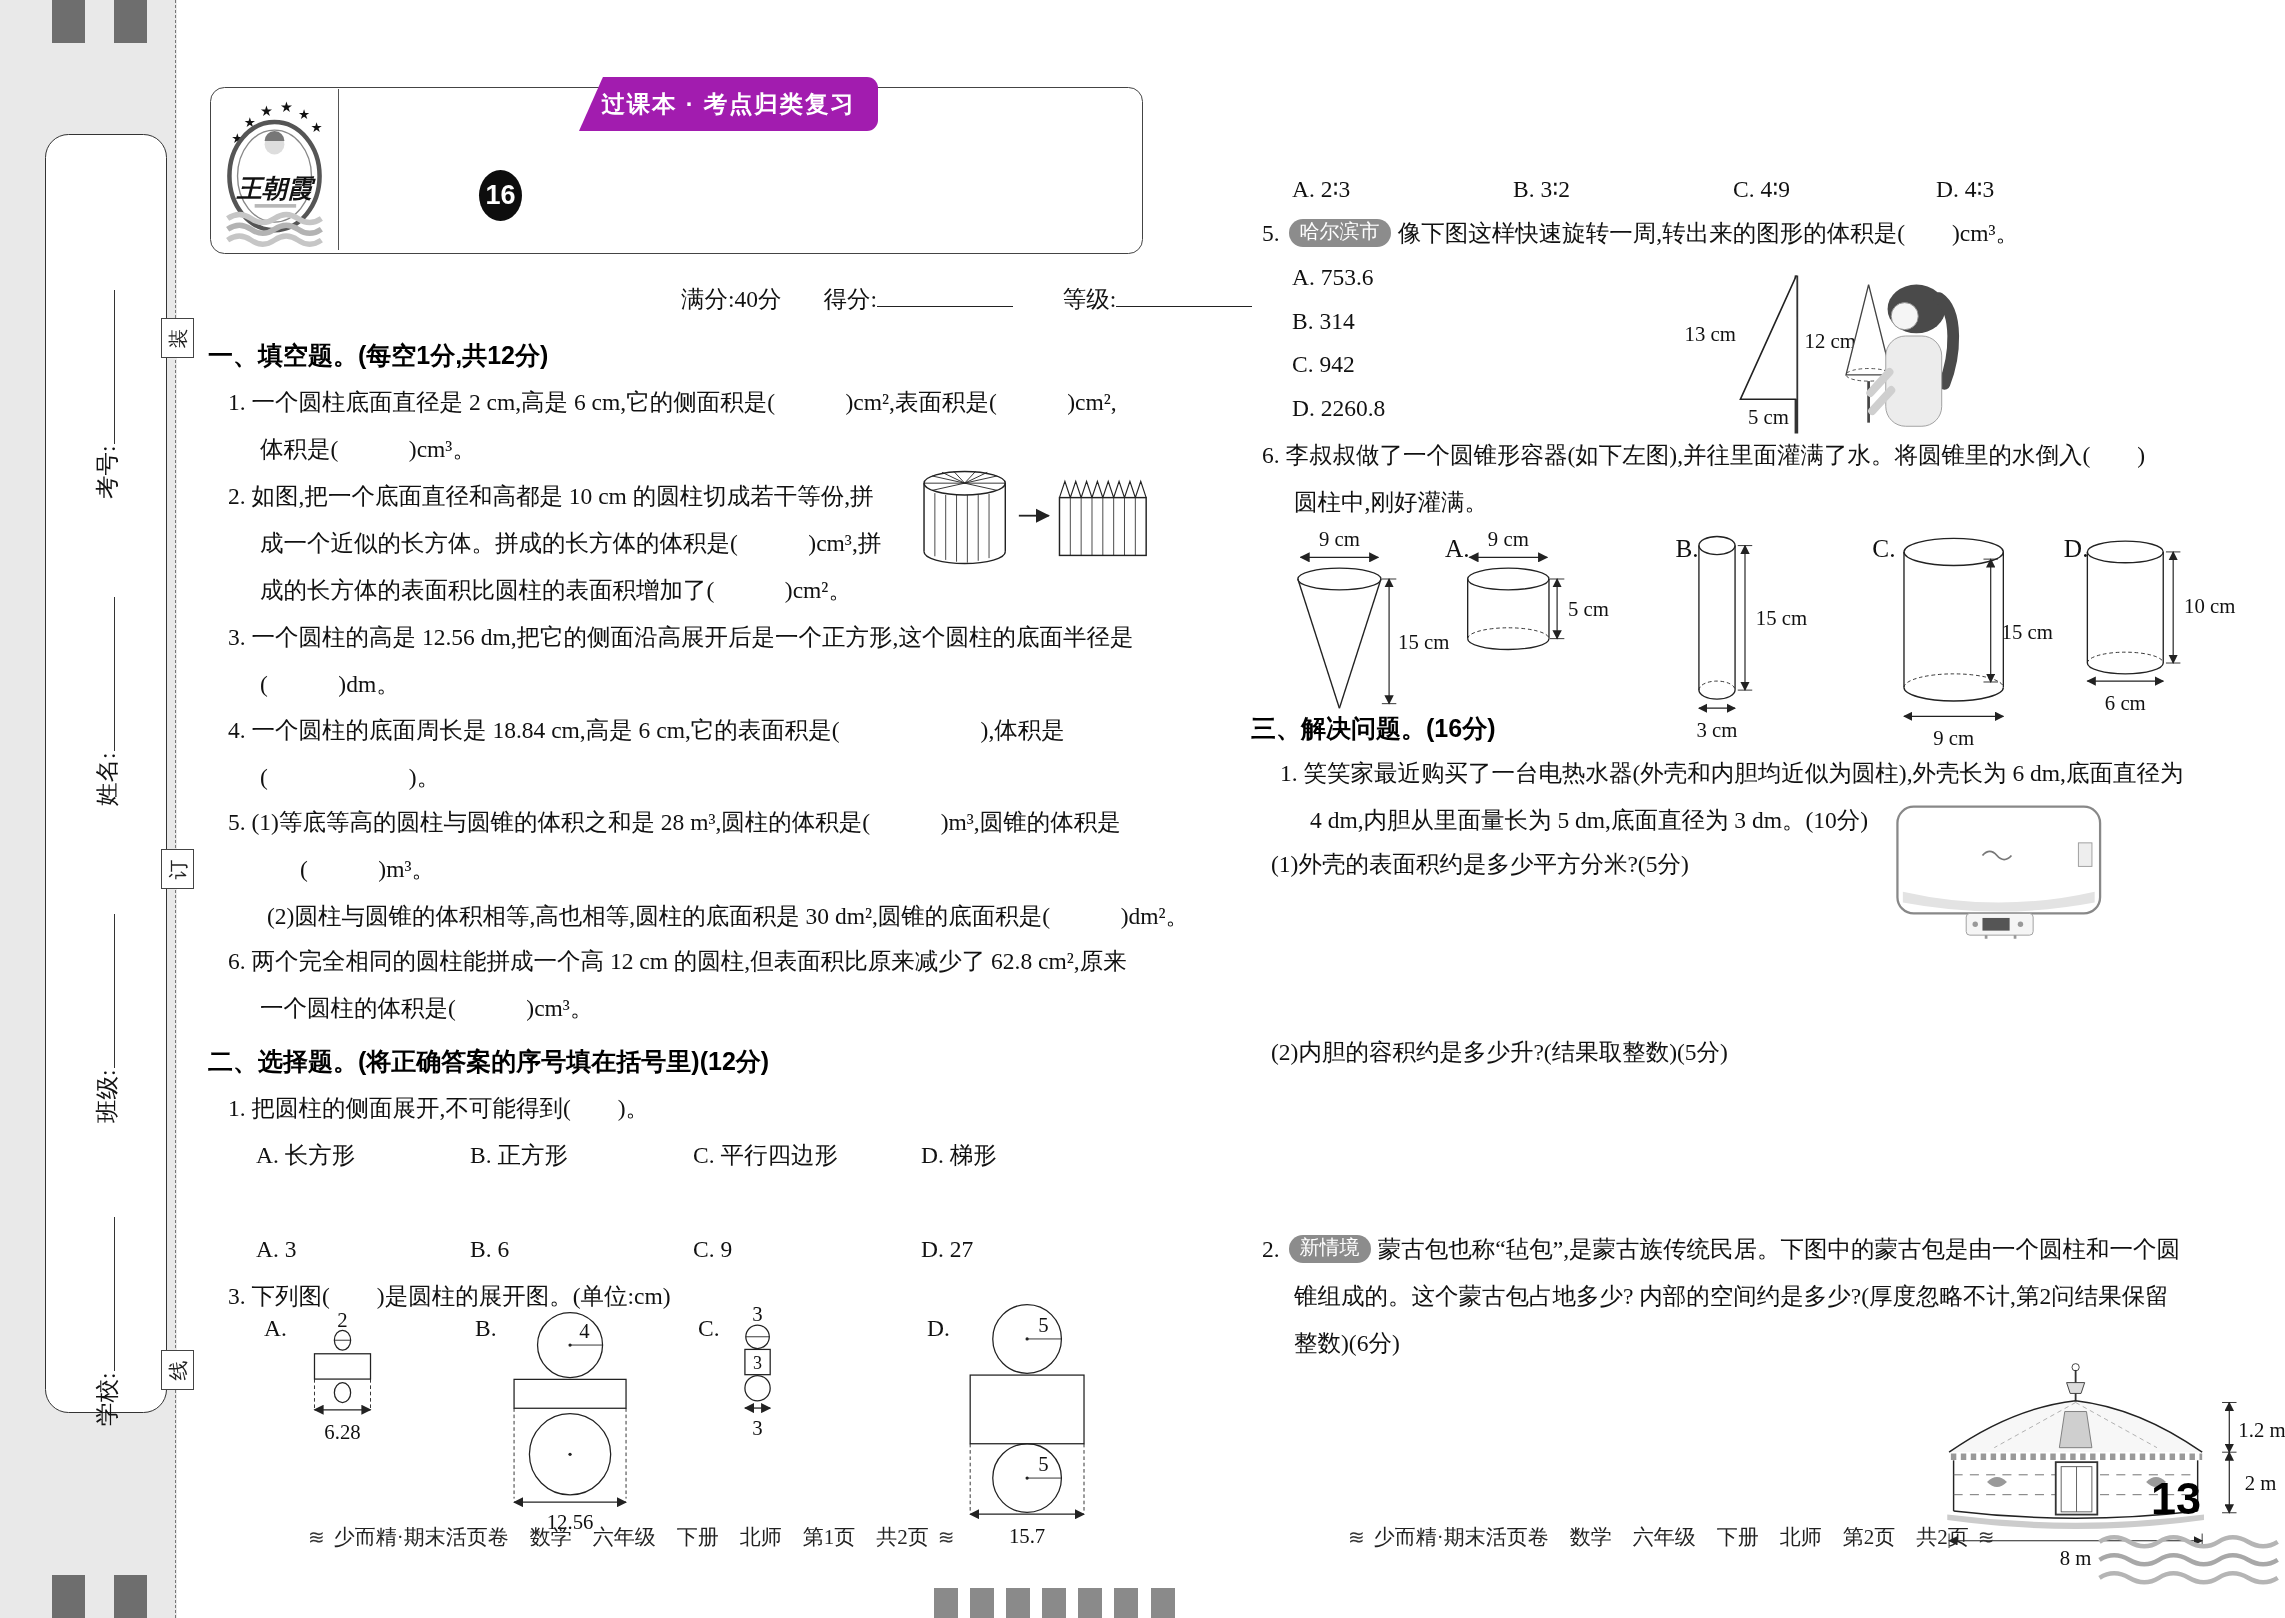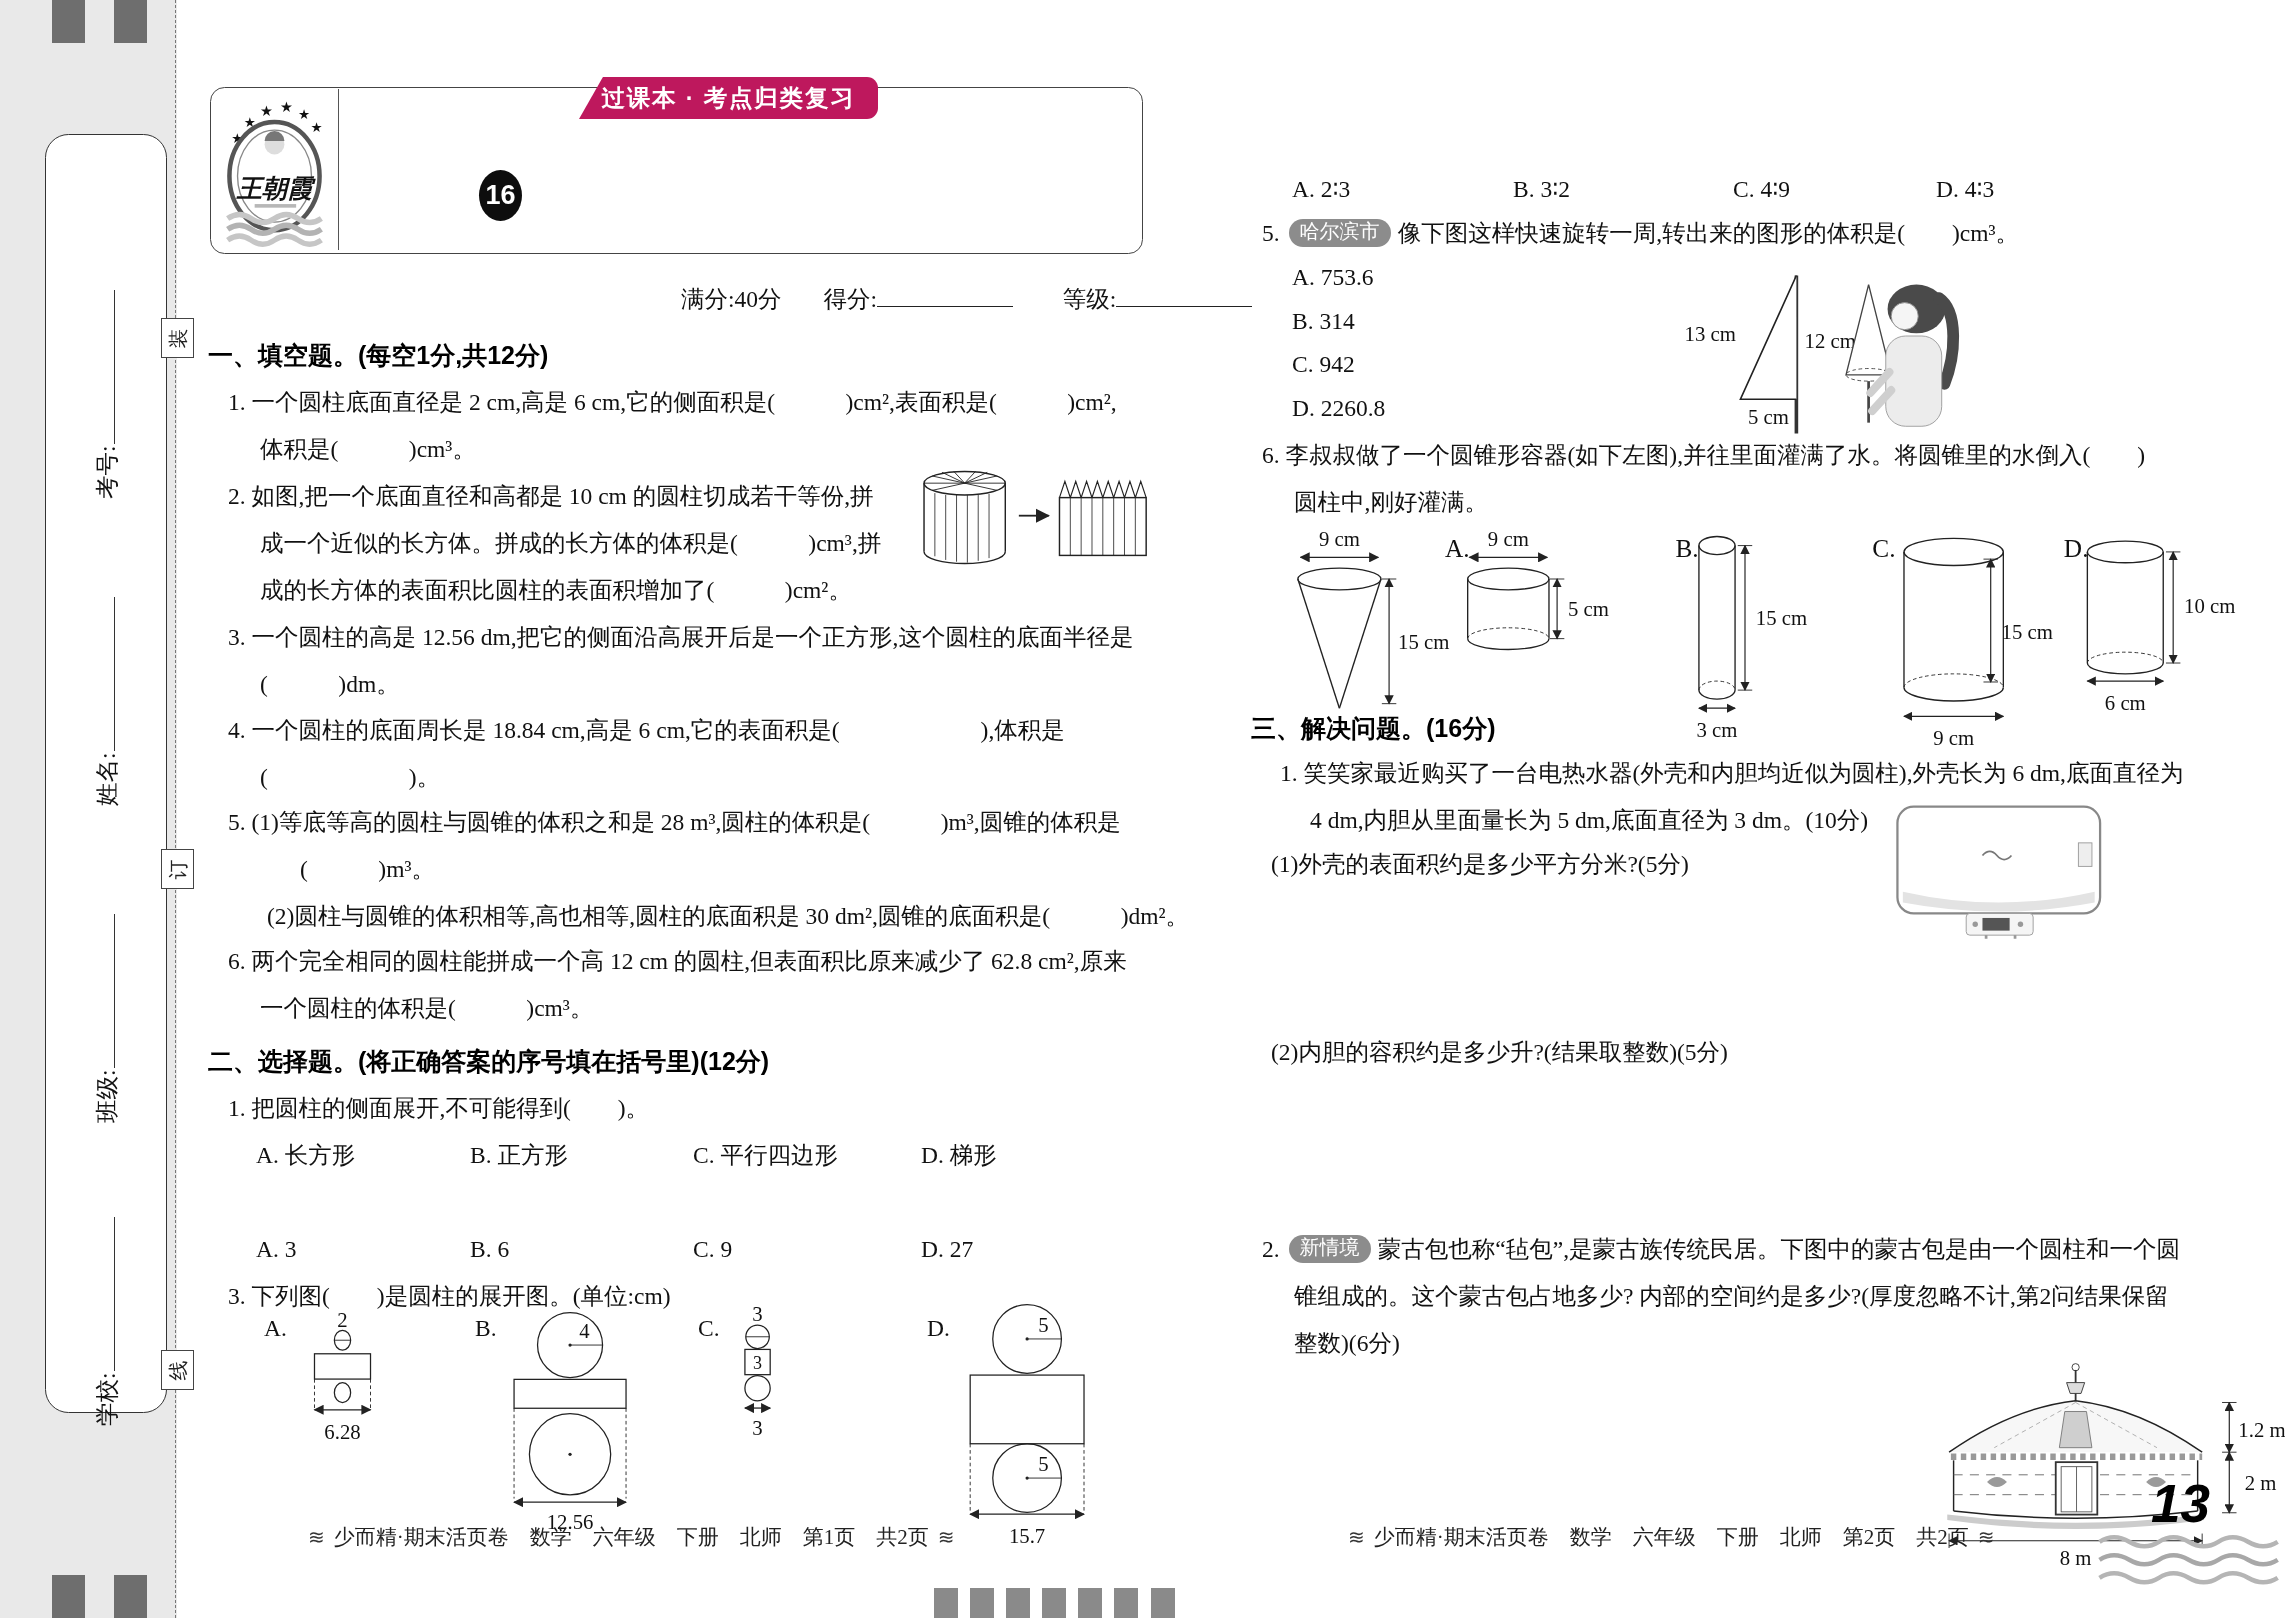--- a/index.html
+++ b/index.html
@@ -5,21 +5,21 @@
   html,body{margin:0;padding:0;background:#fff;}
   #sheet{position:relative;width:2286px;height:1618px;background:#ffffff;overflow:hidden;
          font-family:"Liberation Serif","DejaVu Serif",serif;color:#111;}
   .ln{position:absolute;white-space:nowrap;font-size:23.5px;line-height:31px;color:#111;}
   .h{font-family:"Liberation Sans","DejaVu Sans",sans-serif;font-weight:700;font-size:25px;color:#000;}
   .blank{display:inline-block;border-bottom:1.8px solid #222;height:20px;}
   .badge{display:inline-block;background:#8c8c8c;color:#fff;border-radius:14.5px;
          font-family:"Liberation Sans","DejaVu Sans",sans-serif;font-size:20px;
          padding:1.8px 11px 2.7px;margin:0 7.2px;vertical-align:2.7px;line-height:23.5px;}
   .qnum{margin-right:1.8px;}
-  .pageno{position:absolute;font-family:"Liberation Sans","DejaVu Sans",sans-serif;font-weight:700;font-size:53px;color:#000;font-style:italic;}
+  .pageno{position:absolute;font-family:"Liberation Sans","DejaVu Sans",sans-serif;font-weight:700;font-size:45px;color:#000;}
   .footer{position:absolute;font-size:21px;color:#222;text-align:left;white-space:nowrap;}
   .wave{font-family:"DejaVu Sans",sans-serif;font-size:20px;color:#333;margin:0 9px;}
   svg.fig{position:absolute;overflow:visible;}
   svg text{font-family:"Liberation Serif","DejaVu Serif",serif;fill:#111;}
   .dim{font-size:23px;}
   
   #margin-strip{position:absolute;left:0;top:0;width:177px;height:1618px;background:#e9e9e9;}
   #bind-line{position:absolute;left:175px;top:0;height:1618px;width:0;border-left:1.8px dashed #777;}
   #side-box{position:absolute;left:45px;top:134px;width:120px;height:1277px;background:#fff;
             border:1.8px solid #333;border-radius:23.5px;}
@@ -28,21 +28,21 @@
   .sline{display:inline-block;width:154px;border-bottom:1.8px solid #333;height:18px;margin-left:1.8px;}
   .bmark{position:absolute;left:161px;width:31px;height:38px;background:#fff;border:1.8px solid #444;
          display:flex;align-items:center;justify-content:center;}
   .bmark span{display:block;transform:rotate(-90deg);font-size:20px;color:#222;}
   .reg{position:absolute;background:#6e6e6e;}
   .regbar{position:absolute;background:#8a8a8a;}
   
   #hdr-box{position:absolute;left:210px;top:87px;width:931px;height:165px;background:#fff;
            border:1.8px solid #444;border-radius:14.5px;}
   #hdr-divider{position:absolute;left:338px;top:89px;height:161px;width:0;border-left:1.8px solid #555;}
-  #banner{position:absolute;left:579px;top:77px;width:299px;height:42px;background:#be185d;
+  #banner{position:absolute;left:579px;top:77px;width:299px;height:54px;background:#a21caf;
           clip-path:polygon(8% 0,100% 0,100% 100%,0 100%);border-radius:0 11px 11px 0;
           display:flex;align-items:center;justify-content:center;}
   #banner span{color:#fff;font-family:"Liberation Sans","DejaVu Sans",sans-serif;font-weight:700;
                font-size:23.5px;letter-spacing:1.8px;}
   #lesson-circle{position:absolute;left:479px;top:170px;width:43px;height:51px;background:#0d0d0d;
                  border-radius:50%;color:#fff;text-align:center;line-height:51px;
                  font-family:"Liberation Sans","DejaVu Sans",sans-serif;font-weight:700;font-size:27px;}
   #main-title{position:absolute;left:545px;top:172px;font-family:"Liberation Sans","DejaVu Sans",sans-serif;
               font-weight:700;font-size:38px;letter-spacing:3.6px;color:#000;white-space:nowrap;}
 </style>

